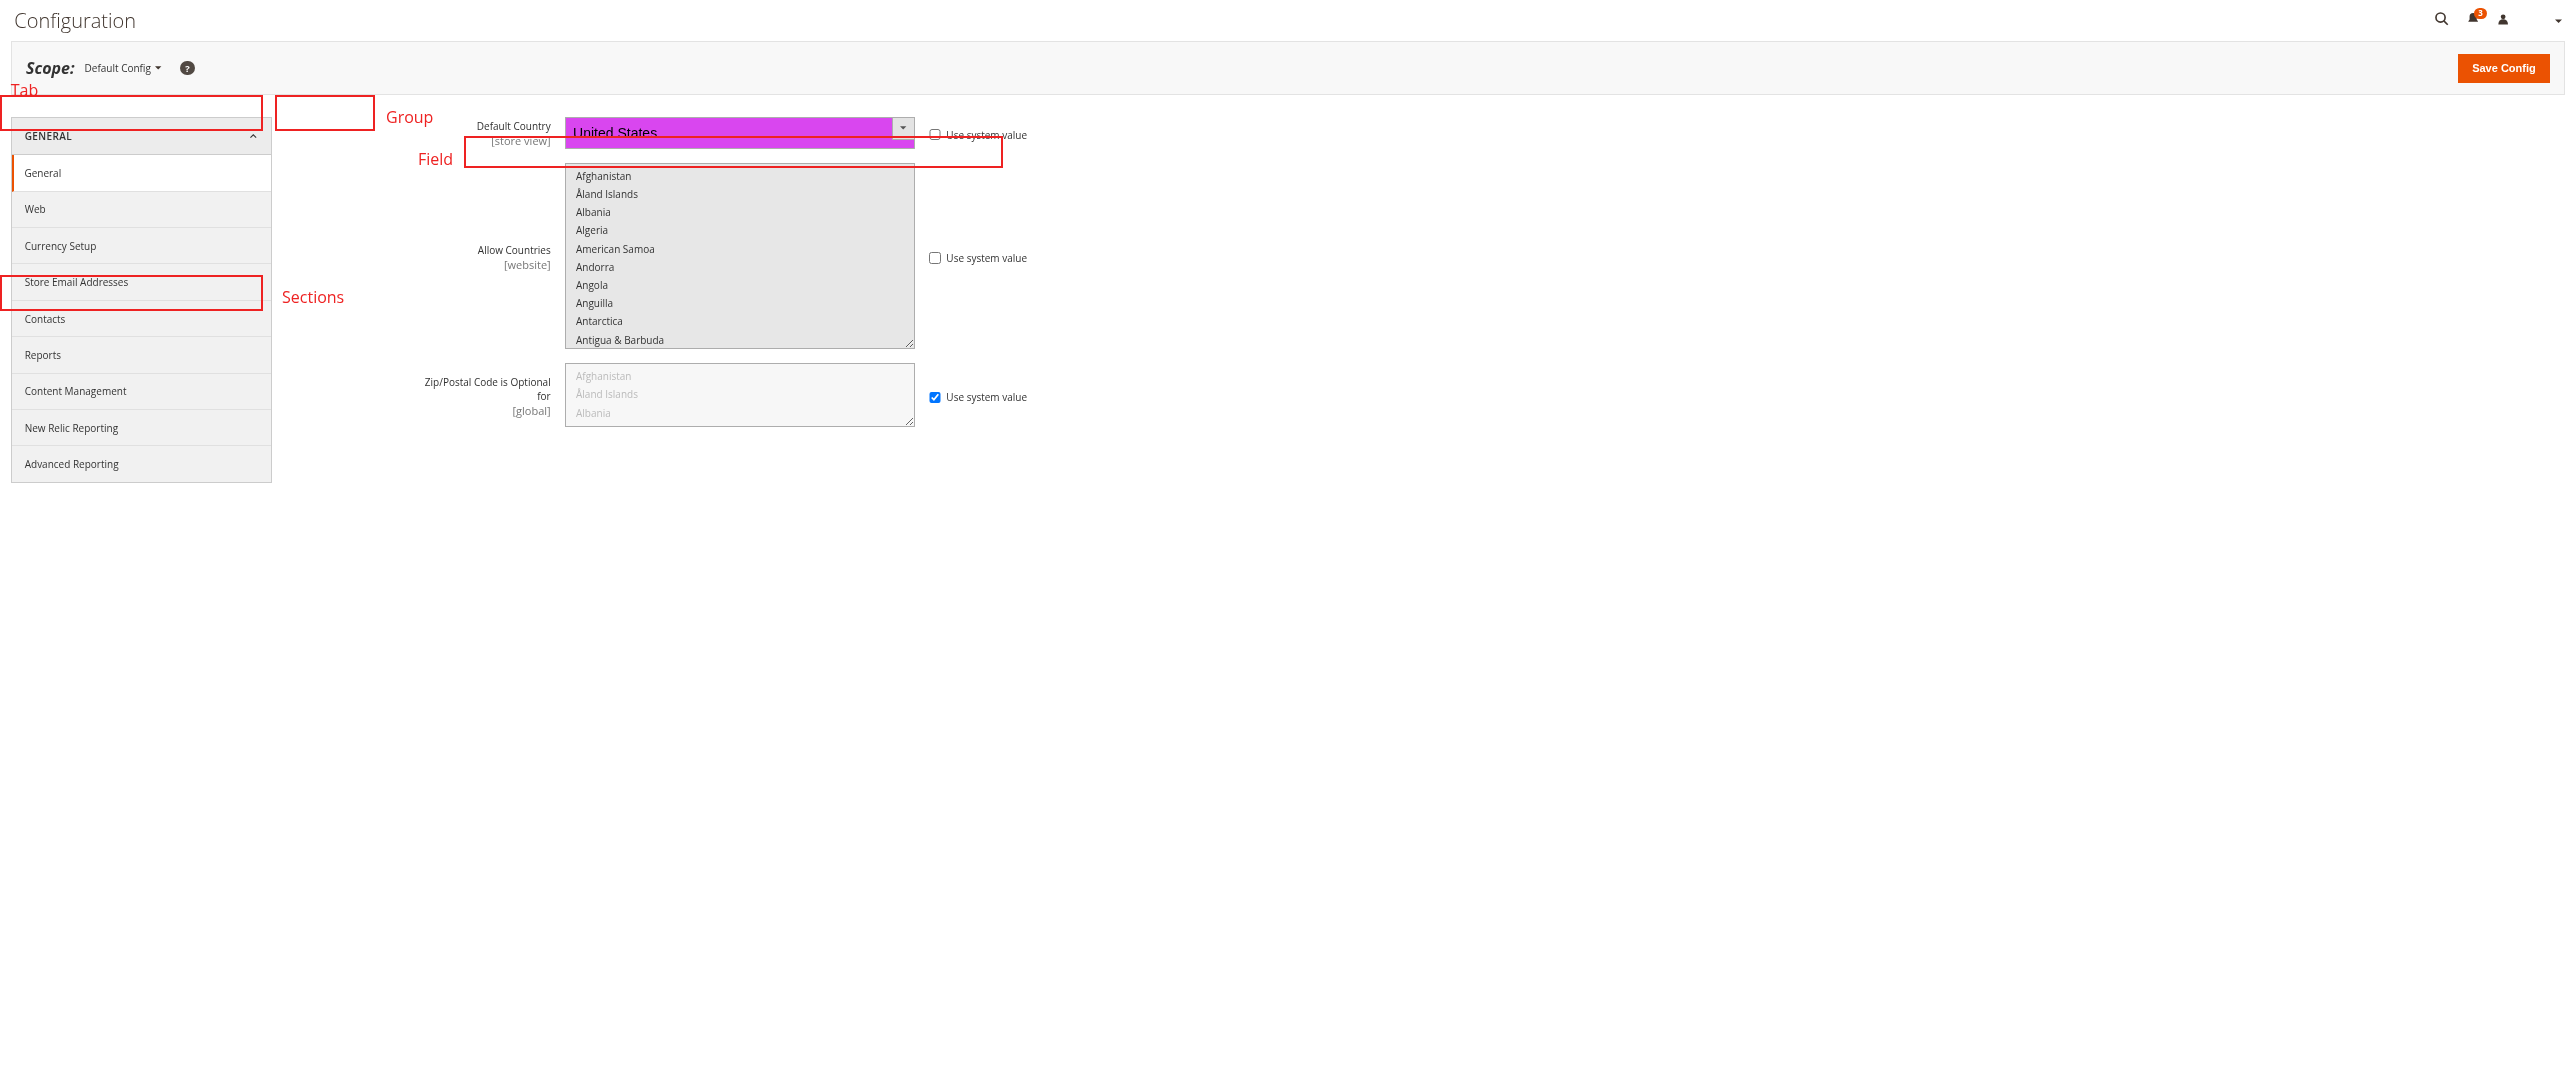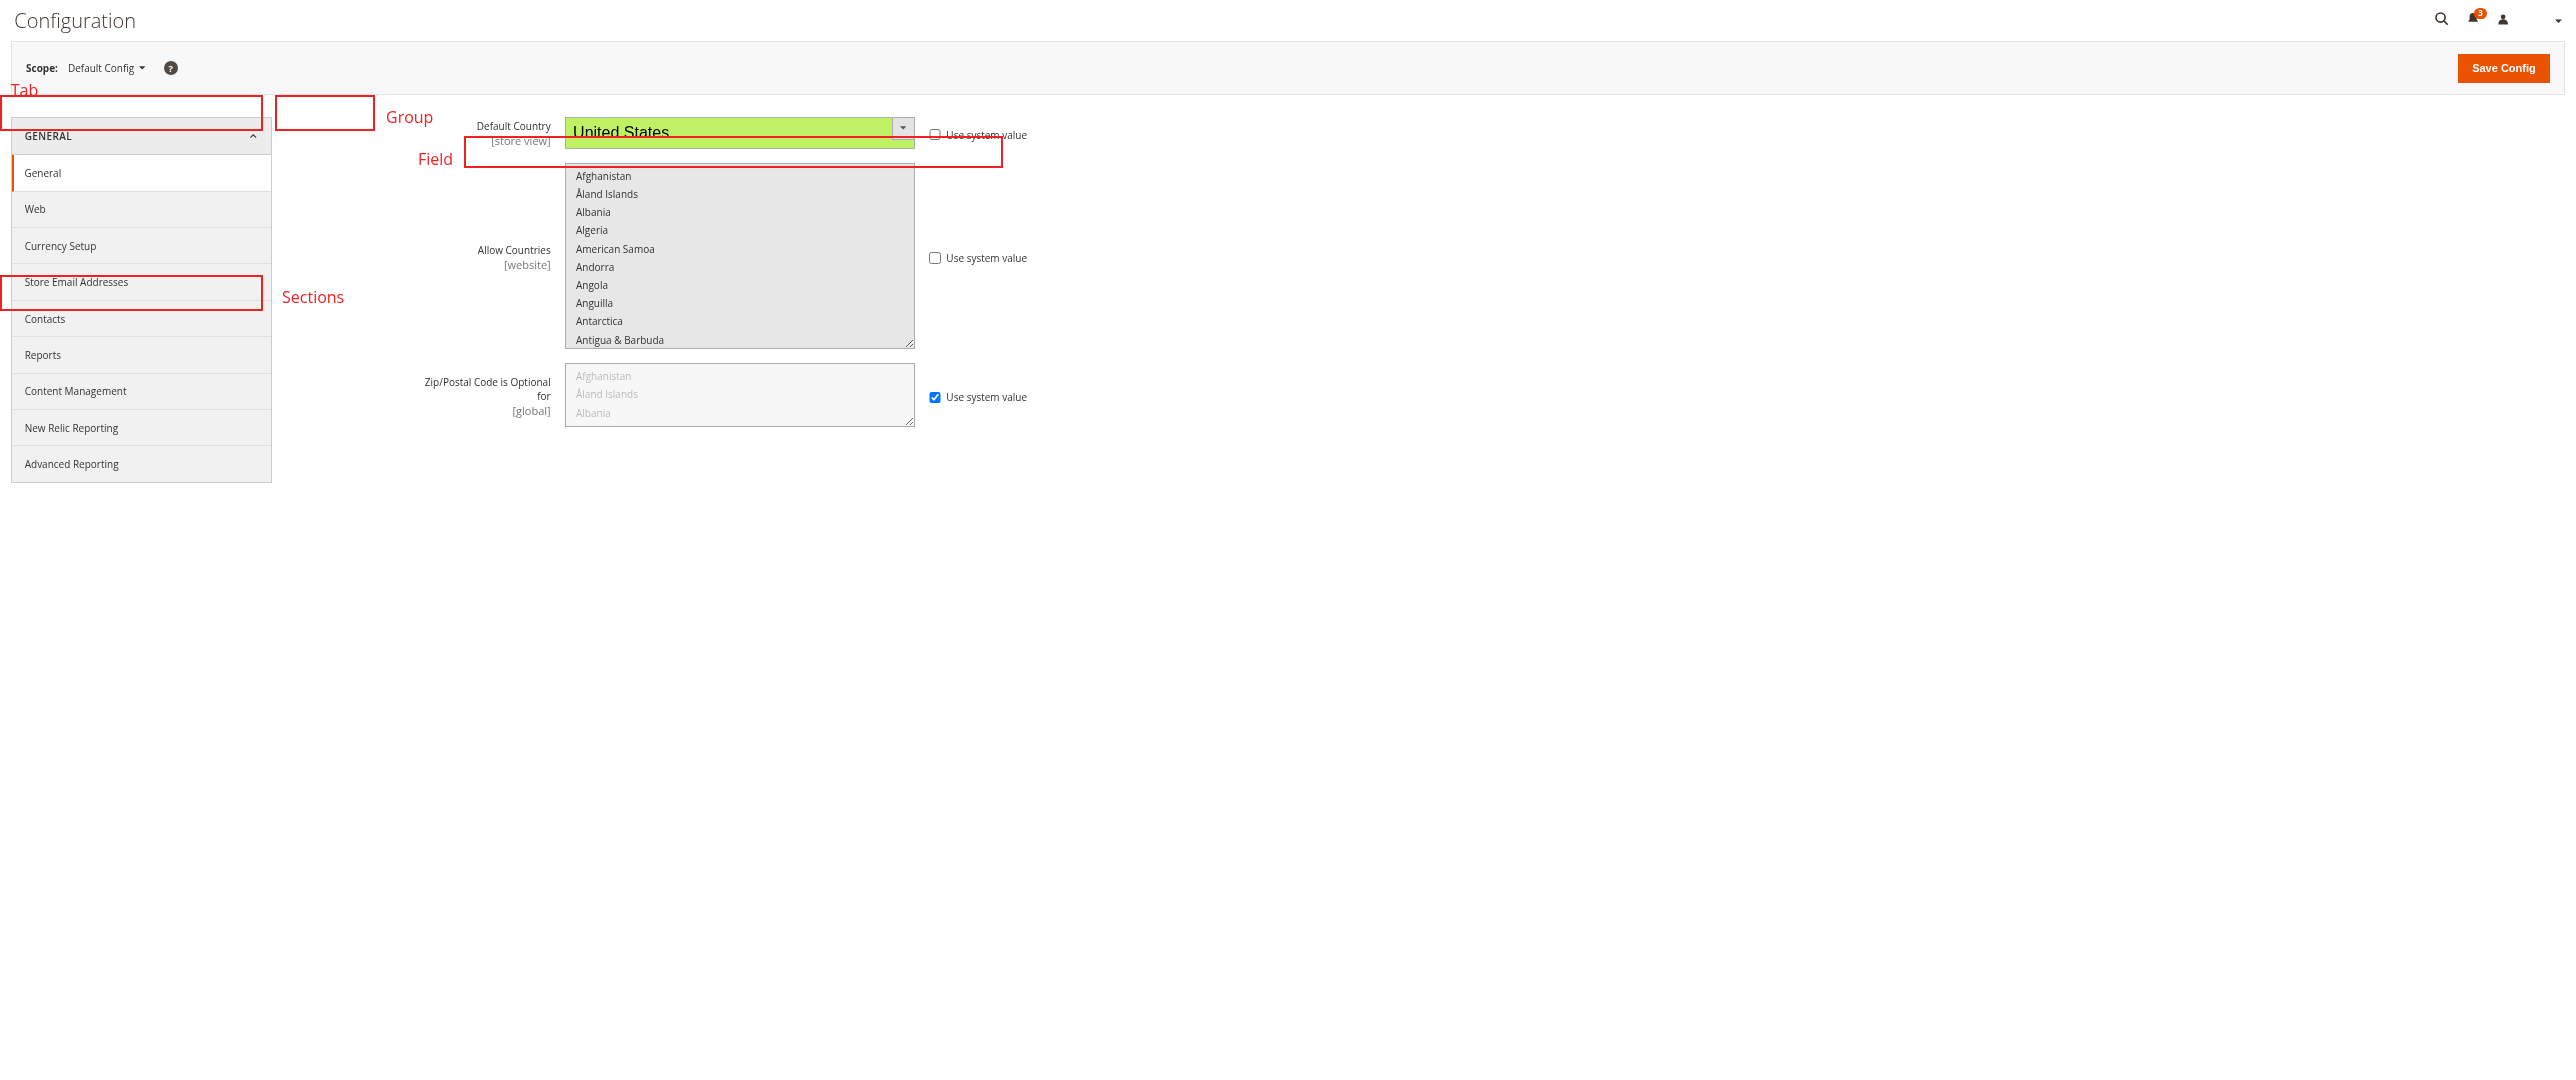--- a/index.html
+++ b/index.html
@@ -6,21 +6,21 @@
 body { font-family: 'Open Sans', Arial, sans-serif; font-size: 10px; color: #333; background: #fff; }
 
 .page-header { display: flex; align-items: center; justify-content: space-between; padding: 7.1px 14.3px; }
 .page-title { font-size: 20px; font-weight: 300; color: #41362f; }
 .header-icons { display: flex; align-items: center; gap: 15.7px; }
 .icon-wrap { position: relative; cursor: pointer; }
 .badge { position: absolute; top: -3.6px; right: -7.1px; background: #eb5202; color: #fff; font-size: 7.9px; font-weight: 700; border-radius: 7.1px; padding: 0.7px 4.3px; }
 
 .scope-bar { background: #f8f8f8; border: 0.7px solid #e3e3e3; padding: 11.4px 14.3px; display: flex; align-items: center; justify-content: space-between; margin: 0 10.7px; }
 .scope-left { display: flex; align-items: center; gap: 10px; }
-.scope-label { font-weight: 700; font-size: 10px; }
+.scope-label { font-weight: 700; font-size: 16px; font-style: italic; }
 .scope-select { display: flex; align-items: center; gap: 4.3px; cursor: pointer; font-size: 10px; }
 .help-icon { width: 14.3px; height: 14.3px; background: #514943; color: #fff; border-radius: 50%; display: flex; align-items: center; justify-content: center; font-size: 9.3px; font-weight: 700; margin-left: 8.6px; }
 .save-btn { background: #eb5202; color: #fff; border: none; padding: 8.6px 14.3px; font-size: 11px; font-weight: 600; cursor: pointer; }
 
 .main-area { display: flex; padding: 21.4px 10.7px 0 10.7px; position: relative; }
 
 .sidebar { width: 261px; flex-shrink: 0; }
 .sidebar-tab { background: #ececec; border: 0.7px solid #ccc; padding: 11.4px 13px; font-weight: 600; font-size: 10px; text-transform: uppercase; letter-spacing: 0.4px; display: flex; justify-content: space-between; align-items: center; cursor: pointer; color: #333; }
 .sidebar-sections { border: 0.7px solid #ccc; border-top: none; }
 .sidebar-section { padding: 10.7px 13px; font-size: 10px; color: #333; background: #f1f1f1; cursor: pointer; border-bottom: 0.7px solid #e0e0e0; }
@@ -33,21 +33,21 @@
 .collapse-circle { width: 14.3px; height: 14.3px; border: 0.7px solid #777; border-radius: 50%; display: flex; align-items: center; justify-content: center; font-size: 7.1px; cursor: pointer; margin-right: 2.9px; }
 
 .field-row { display: flex; align-items: center; margin-bottom: 14.3px; padding-left: 136px; }
 .field-label-col { width: 143px; text-align: right; padding-right: 14.3px; padding-top: 2.9px; }
 .field-label { font-size: 10px; color: #303030; }
 .field-scope { font-size: 11px; color: #777; display: block; }
 .field-input-col { width: 350px; }
 .field-system-col { padding-left: 14.3px; display: flex; align-items: center; gap: 5.7px; padding-top: 4.3px; }
 .field-system-col label { font-size: 10px; }
 
-.select-single { width: 100%; height: 32px; border: 0.7px solid #adadad; background: #bef264; padding: 0 7.1px; font-size: 16px; appearance: none; position: relative; }
+.select-single { width: 100%; height: 32px; border: 0.7px solid #adadad; background: #d946ef; padding: 0 7.1px; font-size: 14px; appearance: none; position: relative; }
 .select-wrap { position: relative; }
 .select-arrow { position: absolute; right: 0; top: 0; width: 23px; height: 23px; background: #e3e3e3; border: 0.7px solid #adadad; border-left: 0.7px solid #adadad; display: flex; align-items: center; justify-content: center; pointer-events: none; }
 
 .multiselect { width: 100%; height: 186px; border: 0.7px solid #adadad; background: #e7e7e7; overflow-y: auto; padding: 2.9px 0; resize: both; }
 .multiselect.disabled { background: #f7f7f7; color: #bbb; }
 .ms-option { padding: 2.1px 10px; font-size: 10px; cursor: pointer; }
 .multiselect.disabled .ms-option { cursor: default; }
 
 input[type="checkbox"] { width: 11.4px; height: 11.4px; cursor: pointer; border: 0.7px solid #adadad; }
 

